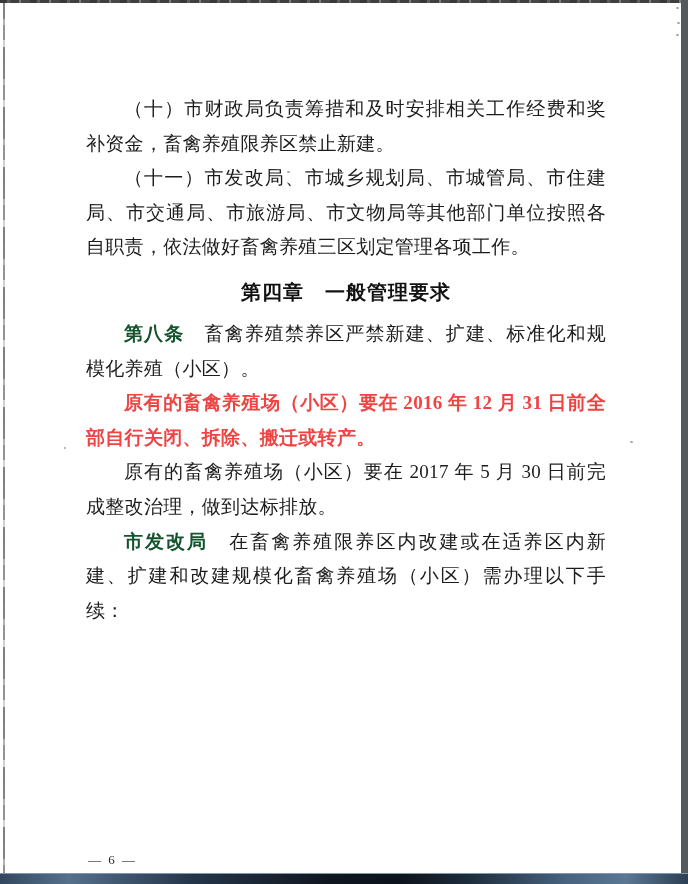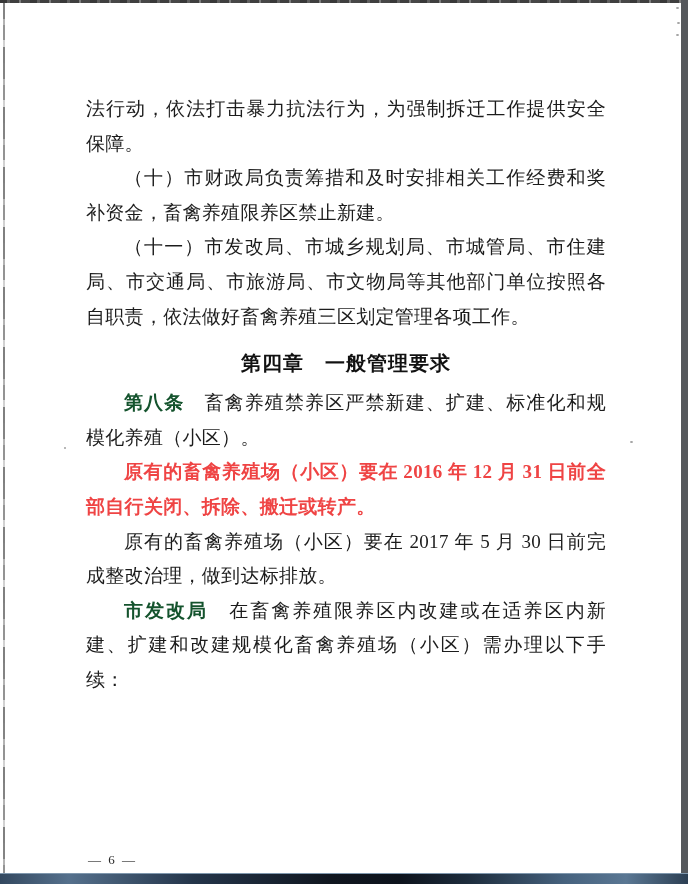--- a/index.html
+++ b/index.html
@@ -40,21 +40,21 @@
   .body-text{
     position:absolute;left:86px;top:92px;width:520px;
     font-size:19px;line-height:34.6px;letter-spacing:.3px;
     text-align:justify;
   }
   .body-text p{margin:0;text-indent:2em;}
   .body-text p.noindent{text-indent:0;}
   .chapter-heading{
     margin:14px 0 8px 0;
     text-align:center;text-indent:0;
-    font-family:Liberation Sans, sans-serif;
+    font-family:Liberation Mono, monospace;
     font-weight:bold;font-size:20px;line-height:30px;
     color:#111;letter-spacing:1px;
   }
   .lead{
     font-family:"Liberation Sans","DejaVu Sans",sans-serif;
     font-weight:bold;color:#14532d;
   }
   .bold-para{font-weight:bold;color:#ef4444;}
   .pagenum{
     position:absolute;left:88px;top:852px;
@@ -73,21 +73,20 @@
   <div class="edge-bottom"></div>
   <div class="speck" style="left:676px;top:7px;"></div>
   <div class="speck" style="left:677px;top:22px;"></div>
   <div class="speck" style="left:676px;top:34px;"></div>
   <div class="speck" style="left:287px;top:171px;"></div>
   <div class="speck" style="left:630px;top:441px;"></div>
   <div class="speck" style="left:64px;top:447px;width:2px;"></div>
 
   <div class="body-text">
 
-    <p class="noindent">法行动，依法打击暴力抗法行为，为强制拆迁工作提供安全保障。</p>
 
     <p>（十）市财政局负责筹措和及时安排相关工作经费和奖补资金，畜禽养殖限养区禁止新建。</p>
 
     <p>（十一）市发改局、市城乡规划局、市城管局、市住建局、市交通局、市旅游局、市文物局等其他部门单位按照各自职责，依法做好畜禽养殖三区划定管理各项工作。</p>
 
     <h2 class="chapter-heading">第四章　一般管理要求</h2>
 
     <p><span class="lead">第八条</span><span>　畜禽养殖禁养区严禁新建、扩建、标准化和规模化养殖（小区）。</span></p>
 
     <p class="bold-para">原有的畜禽养殖场（小区）要在 2016 年 12 月 31 日前全部自行关闭、拆除、搬迁或转产。</p>

